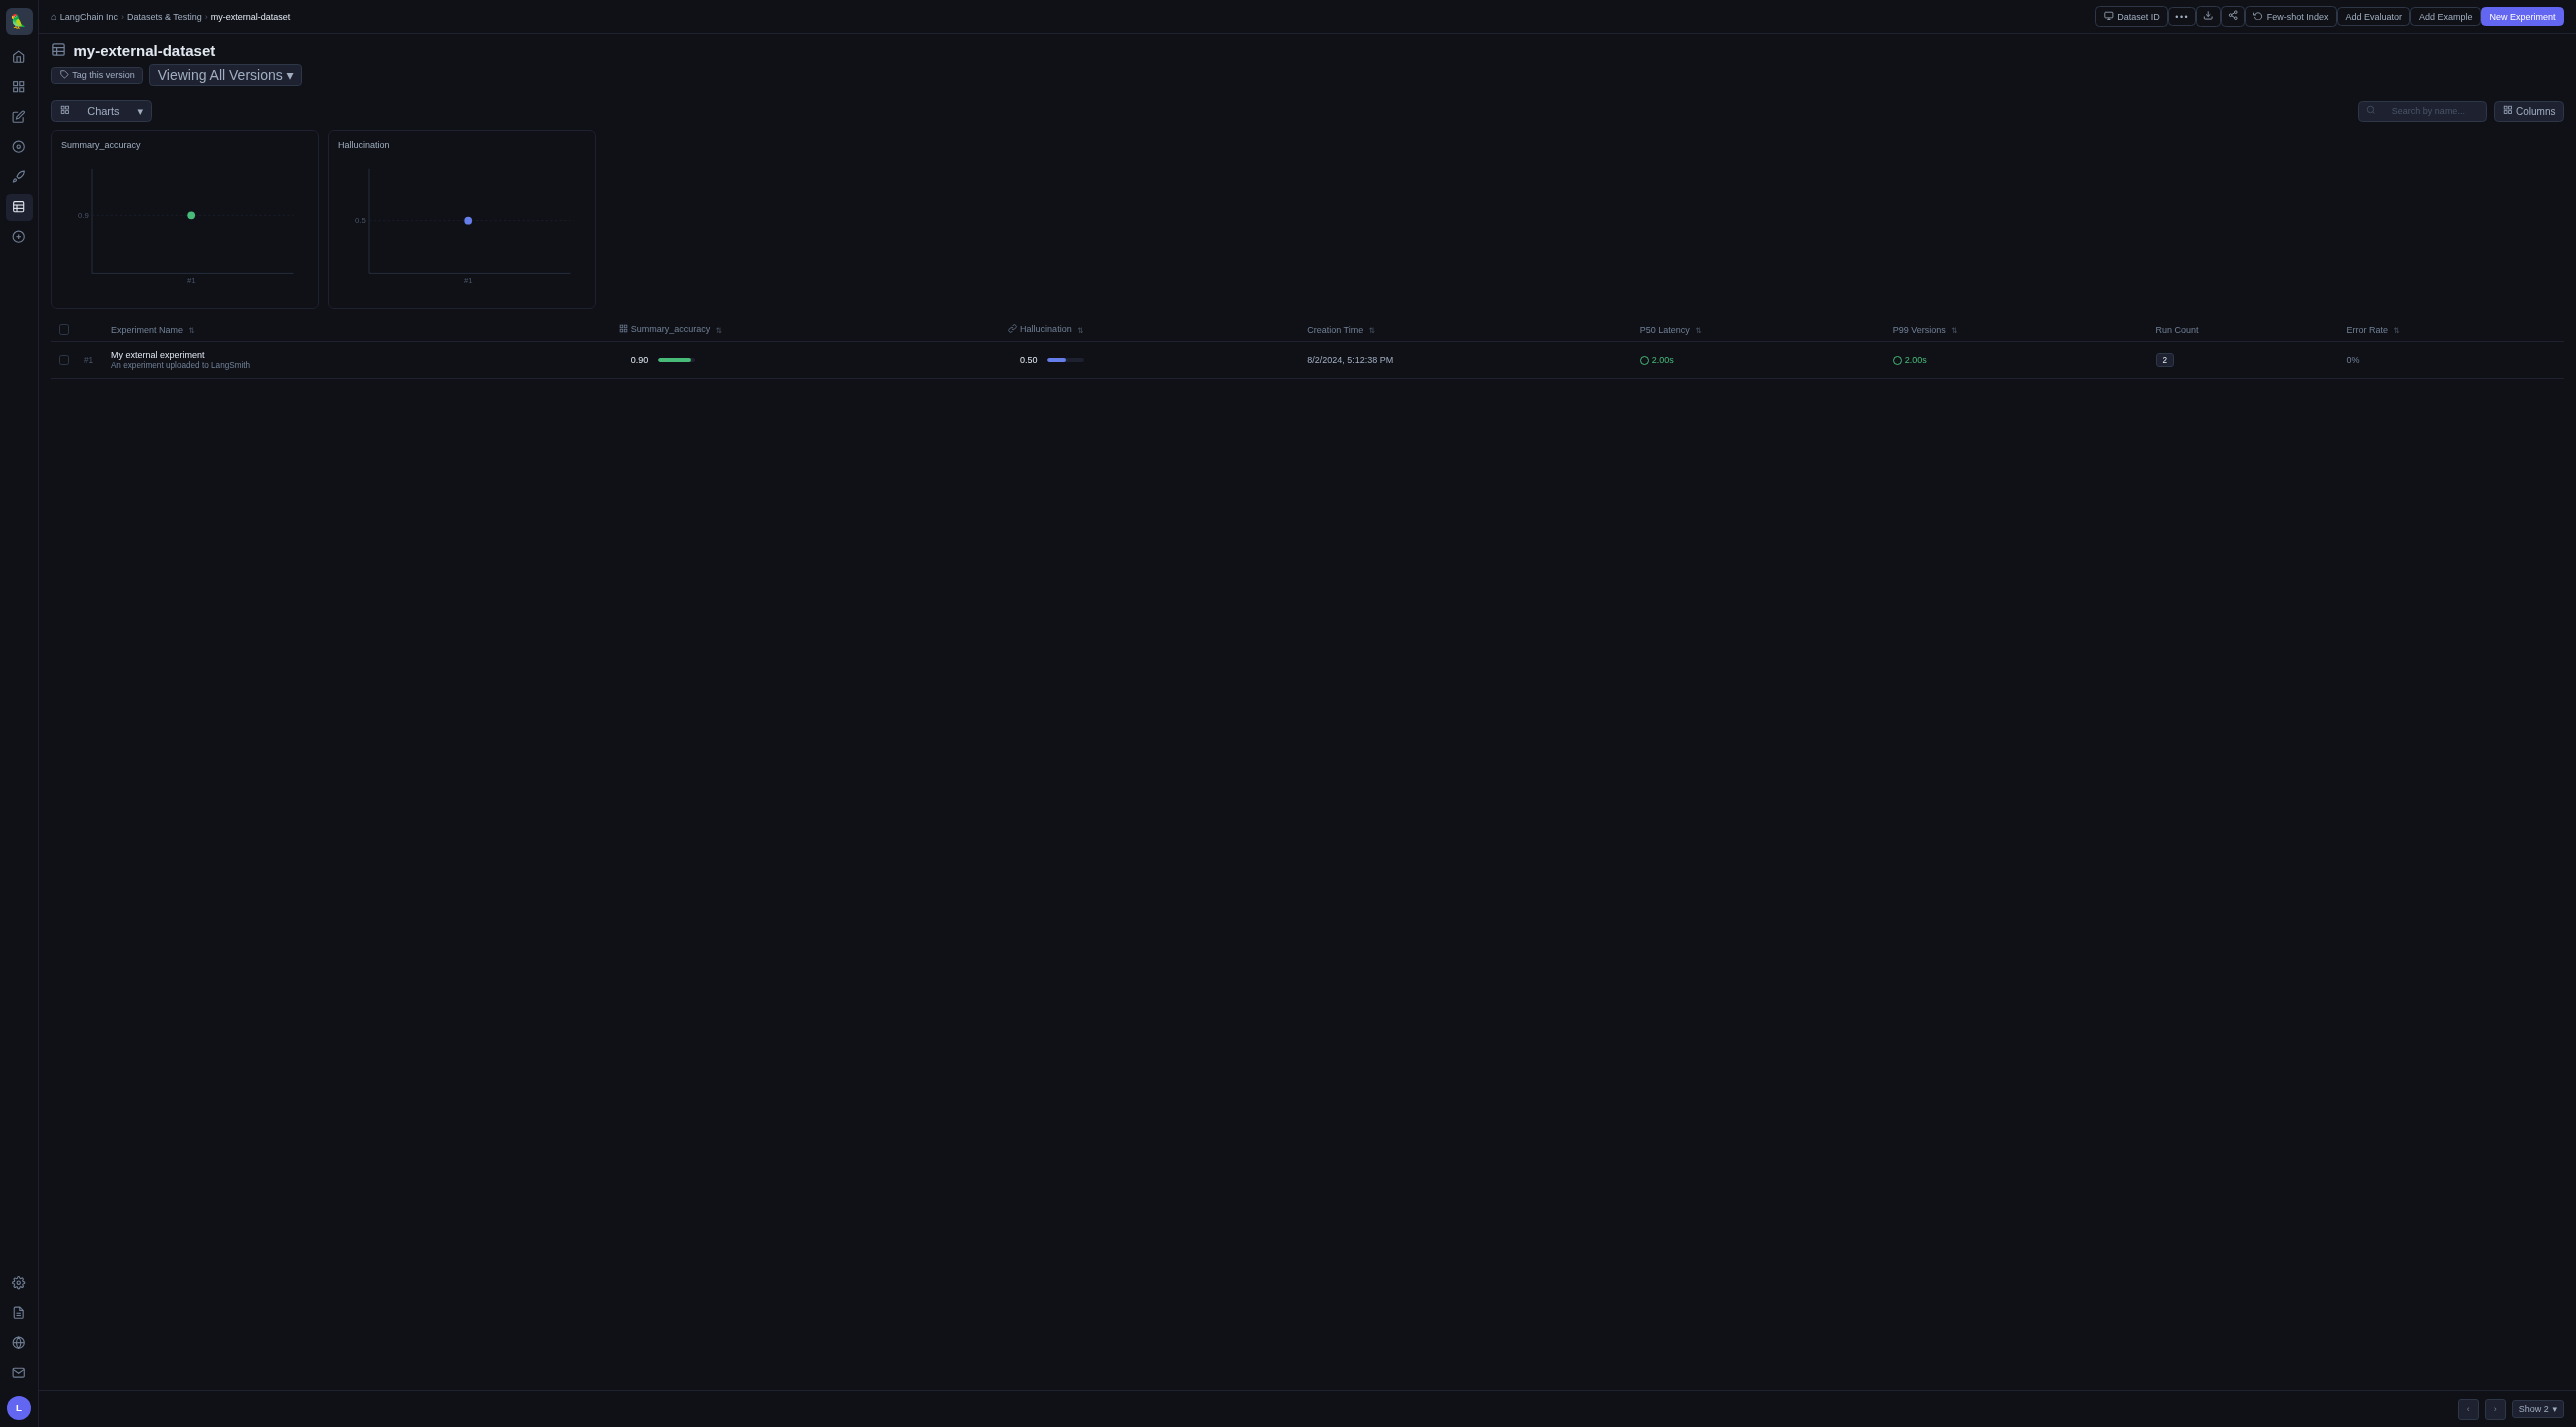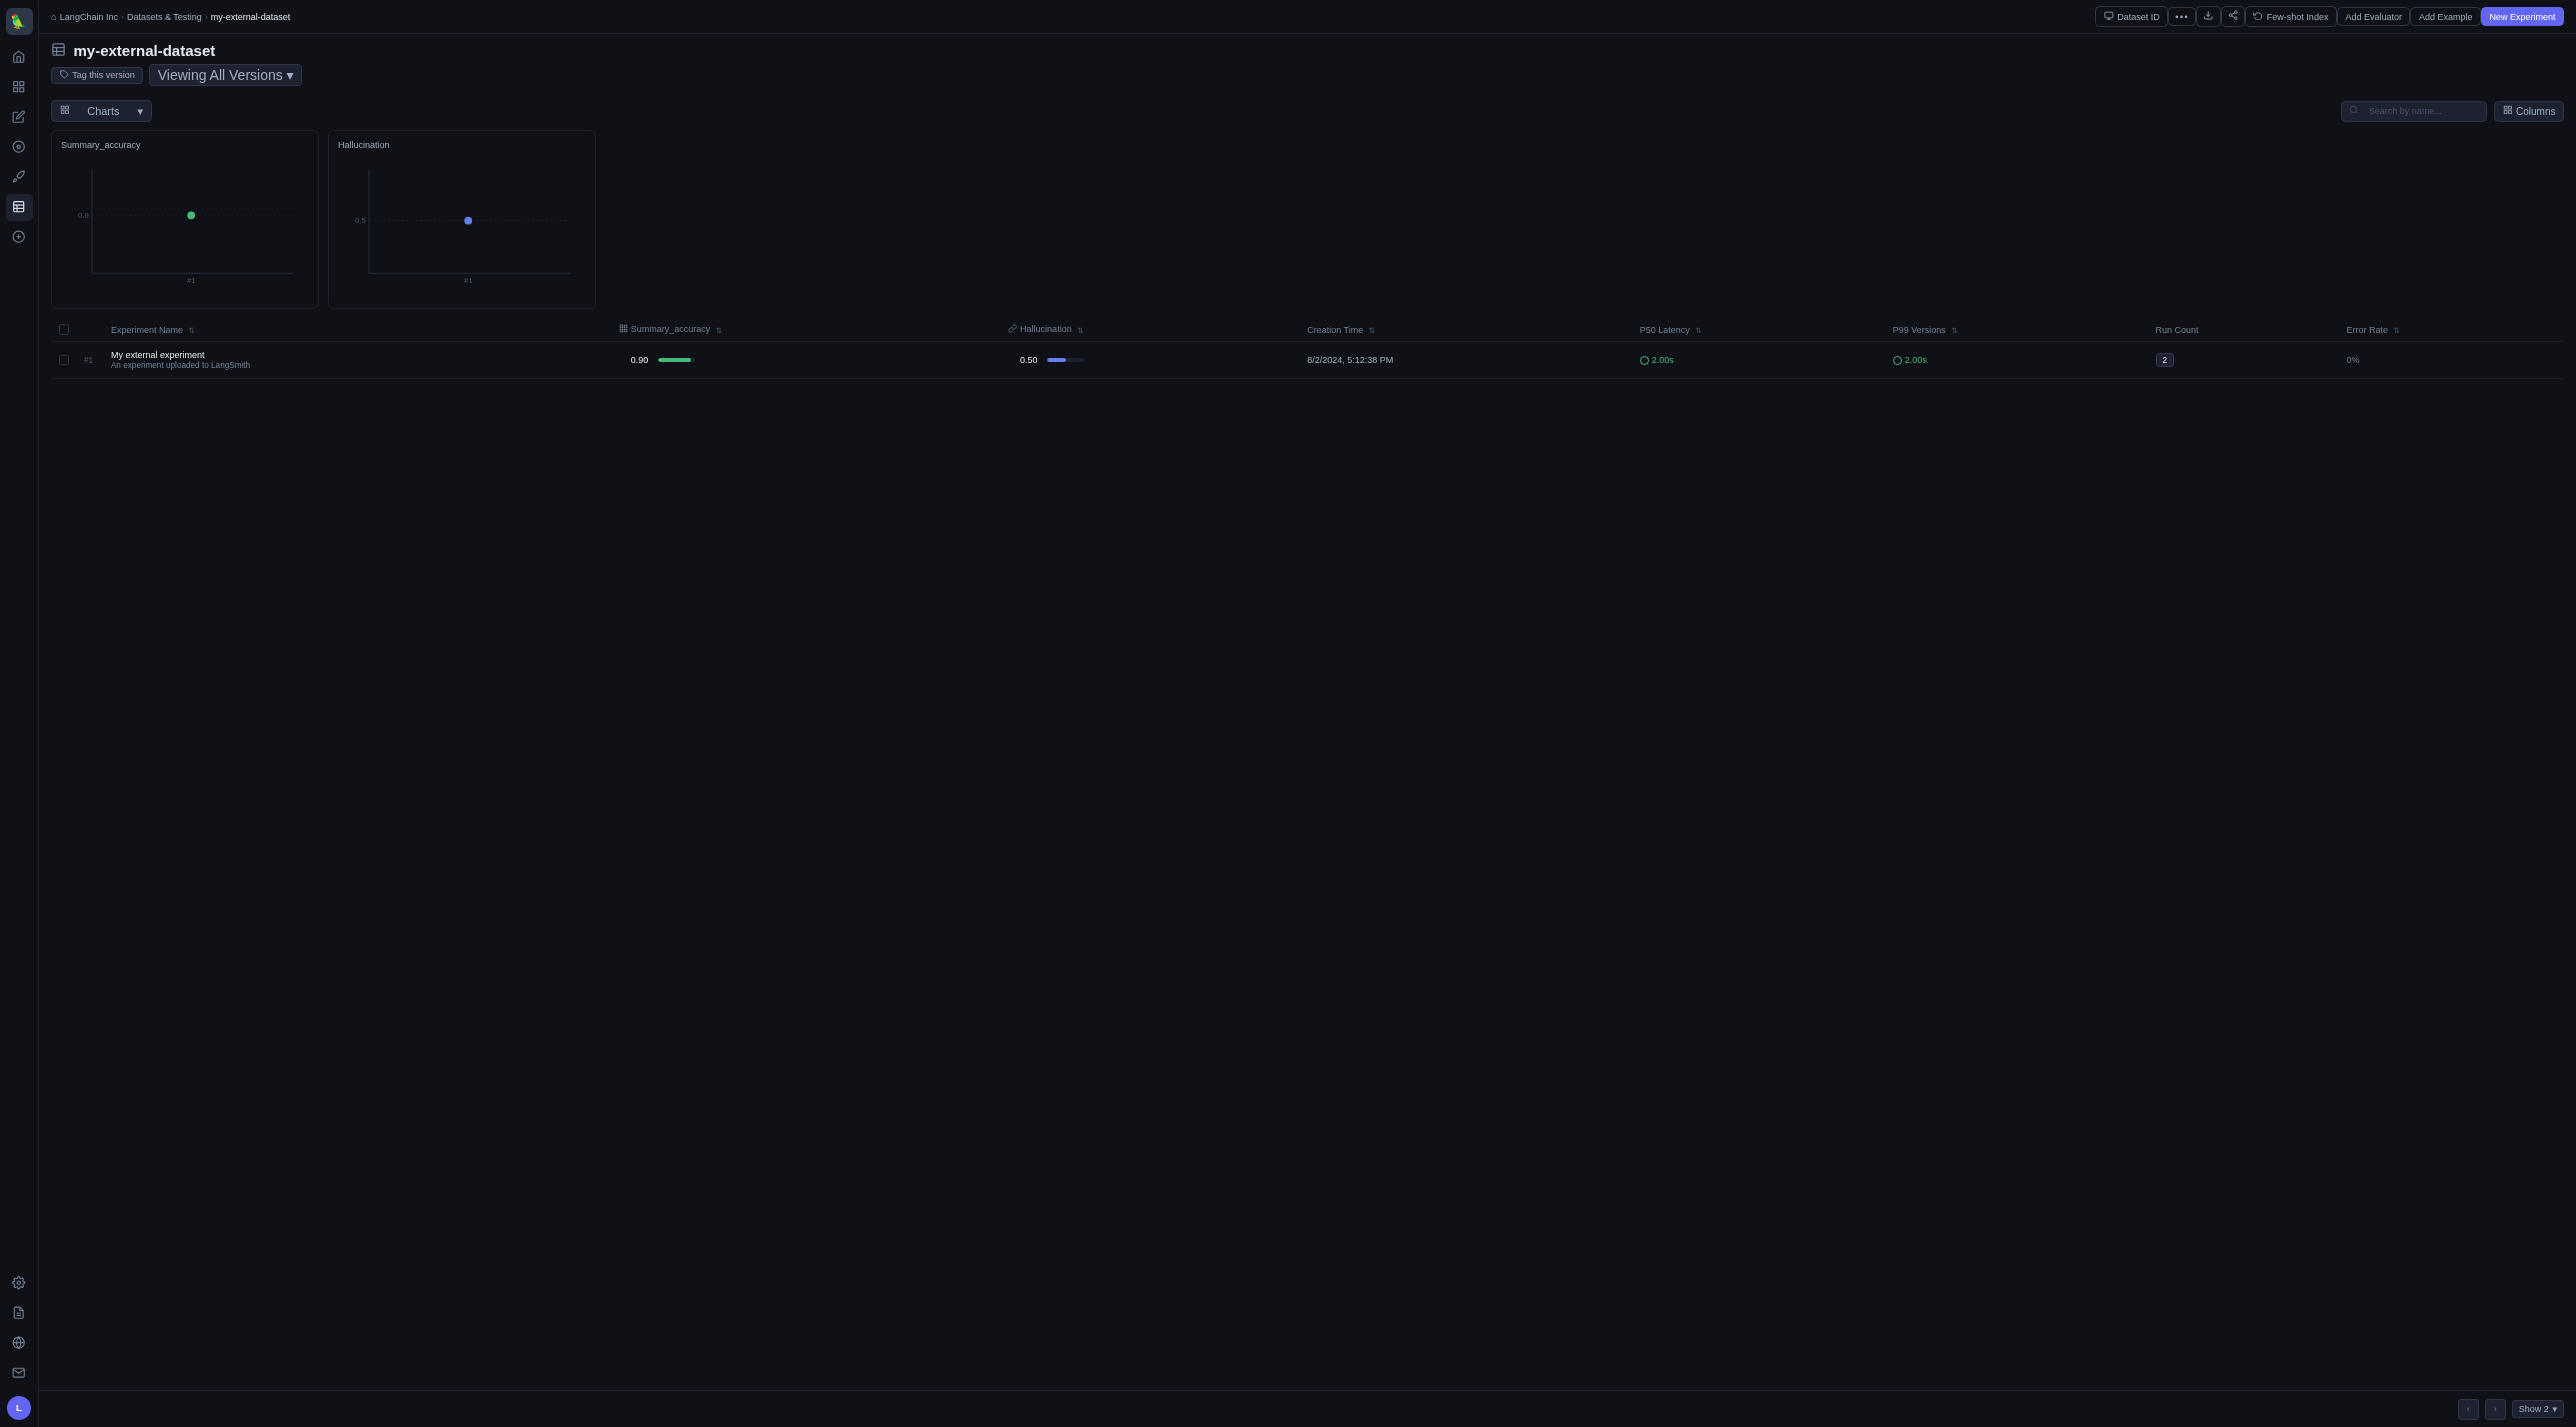--- a/index.html
+++ b/index.html
@@ -207,26 +207,26 @@
       border: 0.7px solid #2d3748;
       border-radius: 4.5px;
       font-size: 11px;
       color: #a0aec0;
       cursor: pointer;
     }
     .search-box {
       margin-left: auto;
       display: flex;
       align-items: center;
-      gap: 10px;
+      gap: 16px;
       padding: 3.7px 7.5px;
       background: #1e2130;
       border: 0.7px solid #2d3748;
       border-radius: 4.5px;
-      width: 146px;
+      width: 129px;
     }
     .search-box input {
       background: transparent;
       border: none;
       outline: none;
       color: #a0aec0;
       font-size: 9px;
       width: 100%;
     }
     .search-box input::placeholder { color: #4a5568; }

